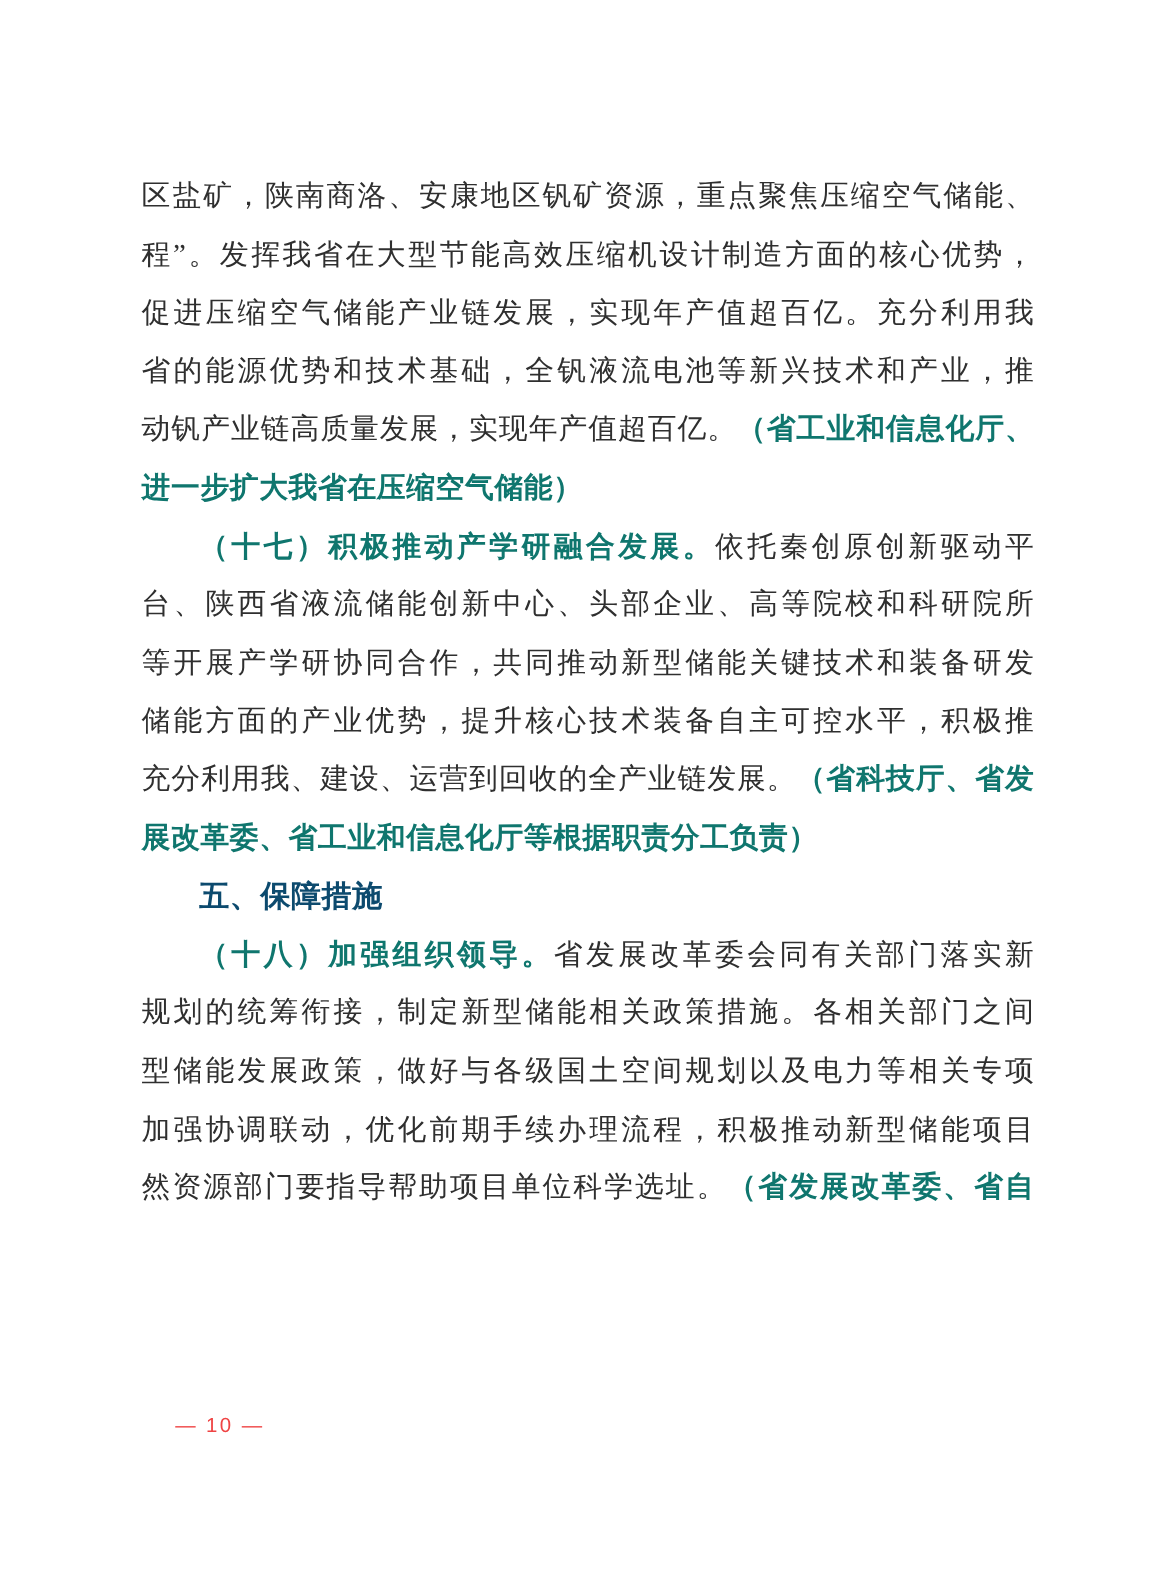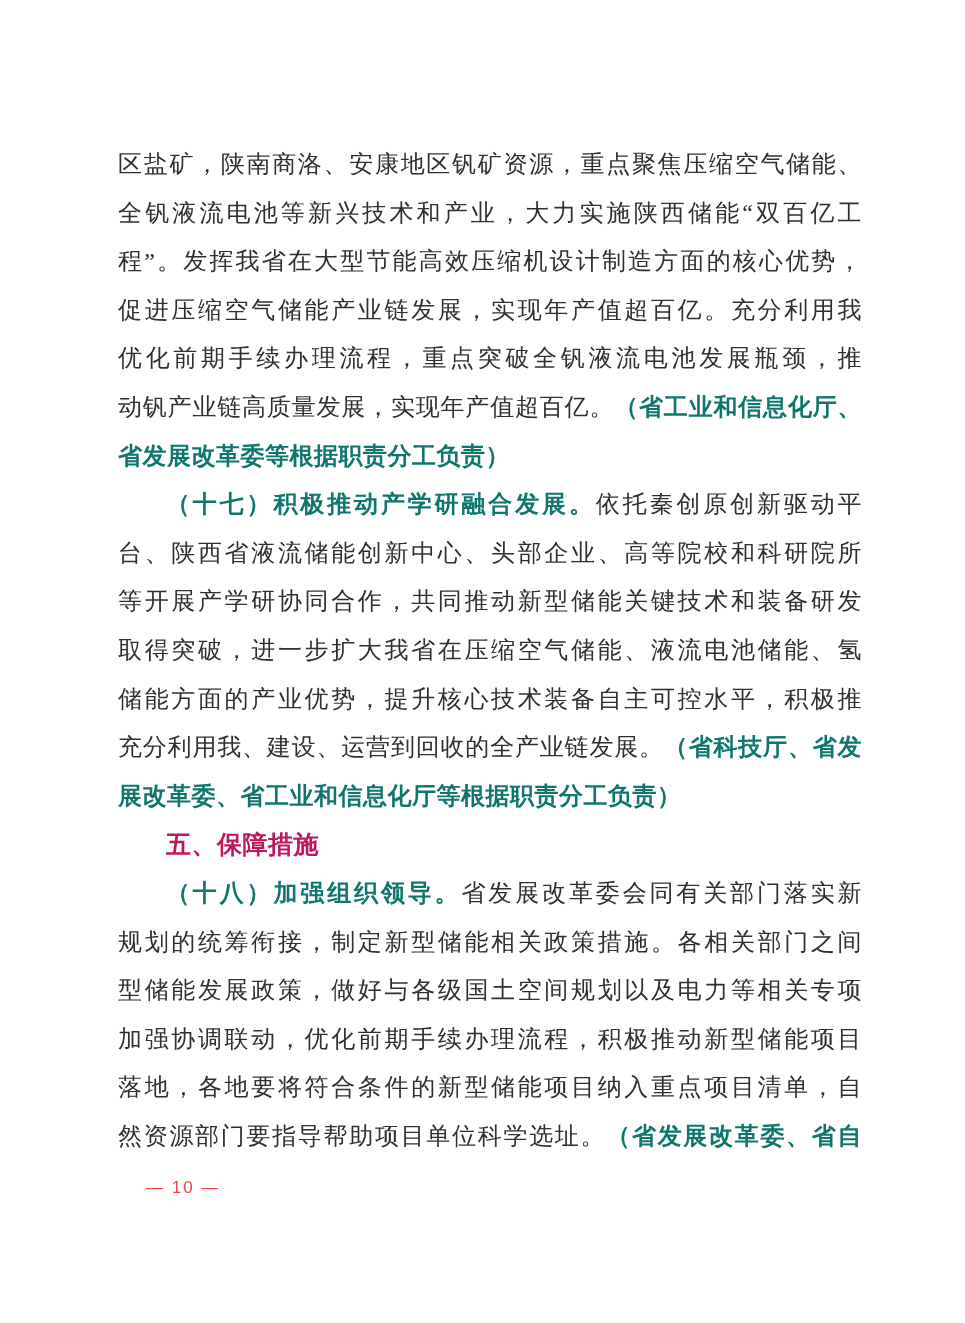--- a/index.html
+++ b/index.html
@@ -41,53 +41,50 @@
     color: #2f2f2f;
   }
   .run-bold {
     font-weight: bold;
     color: #0f766e;
   }
   .run-heading {
     font-family: "Liberation Sans", sans-serif;
     font-weight: bold;
     font-size: 25px;
-    color: #be185d;
+    color: #0c4a6e;
   }
   .footer {
     position: absolute;
     left: 146px;
     top: 1178px;
     font-size: 17px;
     color: #ef4444;
     letter-spacing: 2px;
     font-family: Liberation Sans, sans-serif;
   }
 </style>
 </head>
 <body>
 
 <div class="page">
   <div class="body-text">
       <div class="line"><span class="run-normal">区盐矿，陕南商洛、安康地区钒矿资源，重点聚焦压缩空气储能、</span></div>
-      <div class="line"><span class="run-normal">全钒液流电池等新兴技术和产业，大力实施陕西储能“双百亿工</span></div>
       <div class="line"><span class="run-normal">程”。发挥我省在大型节能高效压缩机设计制造方面的核心优势，</span></div>
       <div class="line"><span class="run-normal">促进压缩空气储能产业链发展，实现年产值超百亿。充分利用我</span></div>
-      <div class="line"><span class="run-normal">优化前期手续办理流程，重点突破全钒液流电池发展瓶颈，推</span></div>
+      <div class="line"><span class="run-normal">省的能源优势和技术基础，全钒液流电池等新兴技术和产业，推</span></div>
       <div class="line"><span class="run-normal">动钒产业链高质量发展，实现年产值超百亿。</span><span class="run-bold">（省工业和信息化厅、</span></div>
-      <div class="line last"><span class="run-bold">省发展改革委等根据职责分工负责）</span></div>
+      <div class="line last"><span class="run-bold">进一步扩大我省在压缩空气储能）</span></div>
       <div class="line indent"><span class="run-bold">（十七）积极推动产学研融合发展。</span><span class="run-normal">依托秦创原创新驱动平</span></div>
       <div class="line"><span class="run-normal">台、陕西省液流储能创新中心、头部企业、高等院校和科研院所</span></div>
       <div class="line"><span class="run-normal">等开展产学研协同合作，共同推动新型储能关键技术和装备研发</span></div>
-      <div class="line"><span class="run-normal">取得突破，进一步扩大我省在压缩空气储能、液流电池储能、氢</span></div>
       <div class="line"><span class="run-normal">储能方面的产业优势，提升核心技术装备自主可控水平，积极推</span></div>
       <div class="line"><span class="run-normal">充分利用我、建设、运营到回收的全产业链发展。</span><span class="run-bold">（省科技厅、省发</span></div>
       <div class="line last"><span class="run-bold">展改革委、省工业和信息化厅等根据职责分工负责）</span></div>
       <div class="line indent last"><span class="run-heading">五、保障措施</span></div>
       <div class="line indent"><span class="run-bold">（十八）加强组织领导。</span><span class="run-normal">省发展改革委会同有关部门落实新</span></div>
       <div class="line"><span class="run-normal">规划的统筹衔接，制定新型储能相关政策措施。各相关部门之间</span></div>
       <div class="line"><span class="run-normal">型储能发展政策，做好与各级国土空间规划以及电力等相关专项</span></div>
       <div class="line"><span class="run-normal">加强协调联动，优化前期手续办理流程，积极推动新型储能项目</span></div>
-      <div class="line"><span class="run-normal">落地，各地要将符合条件的新型储能项目纳入重点项目清单，自</span></div>
       <div class="line"><span class="run-normal">然资源部门要指导帮助项目单位科学选址。</span><span class="run-bold">（省发展改革委、省自</span></div>
     </div>
   <div class="footer">— 10 —</div>
 </div>
 
 </body></html>

